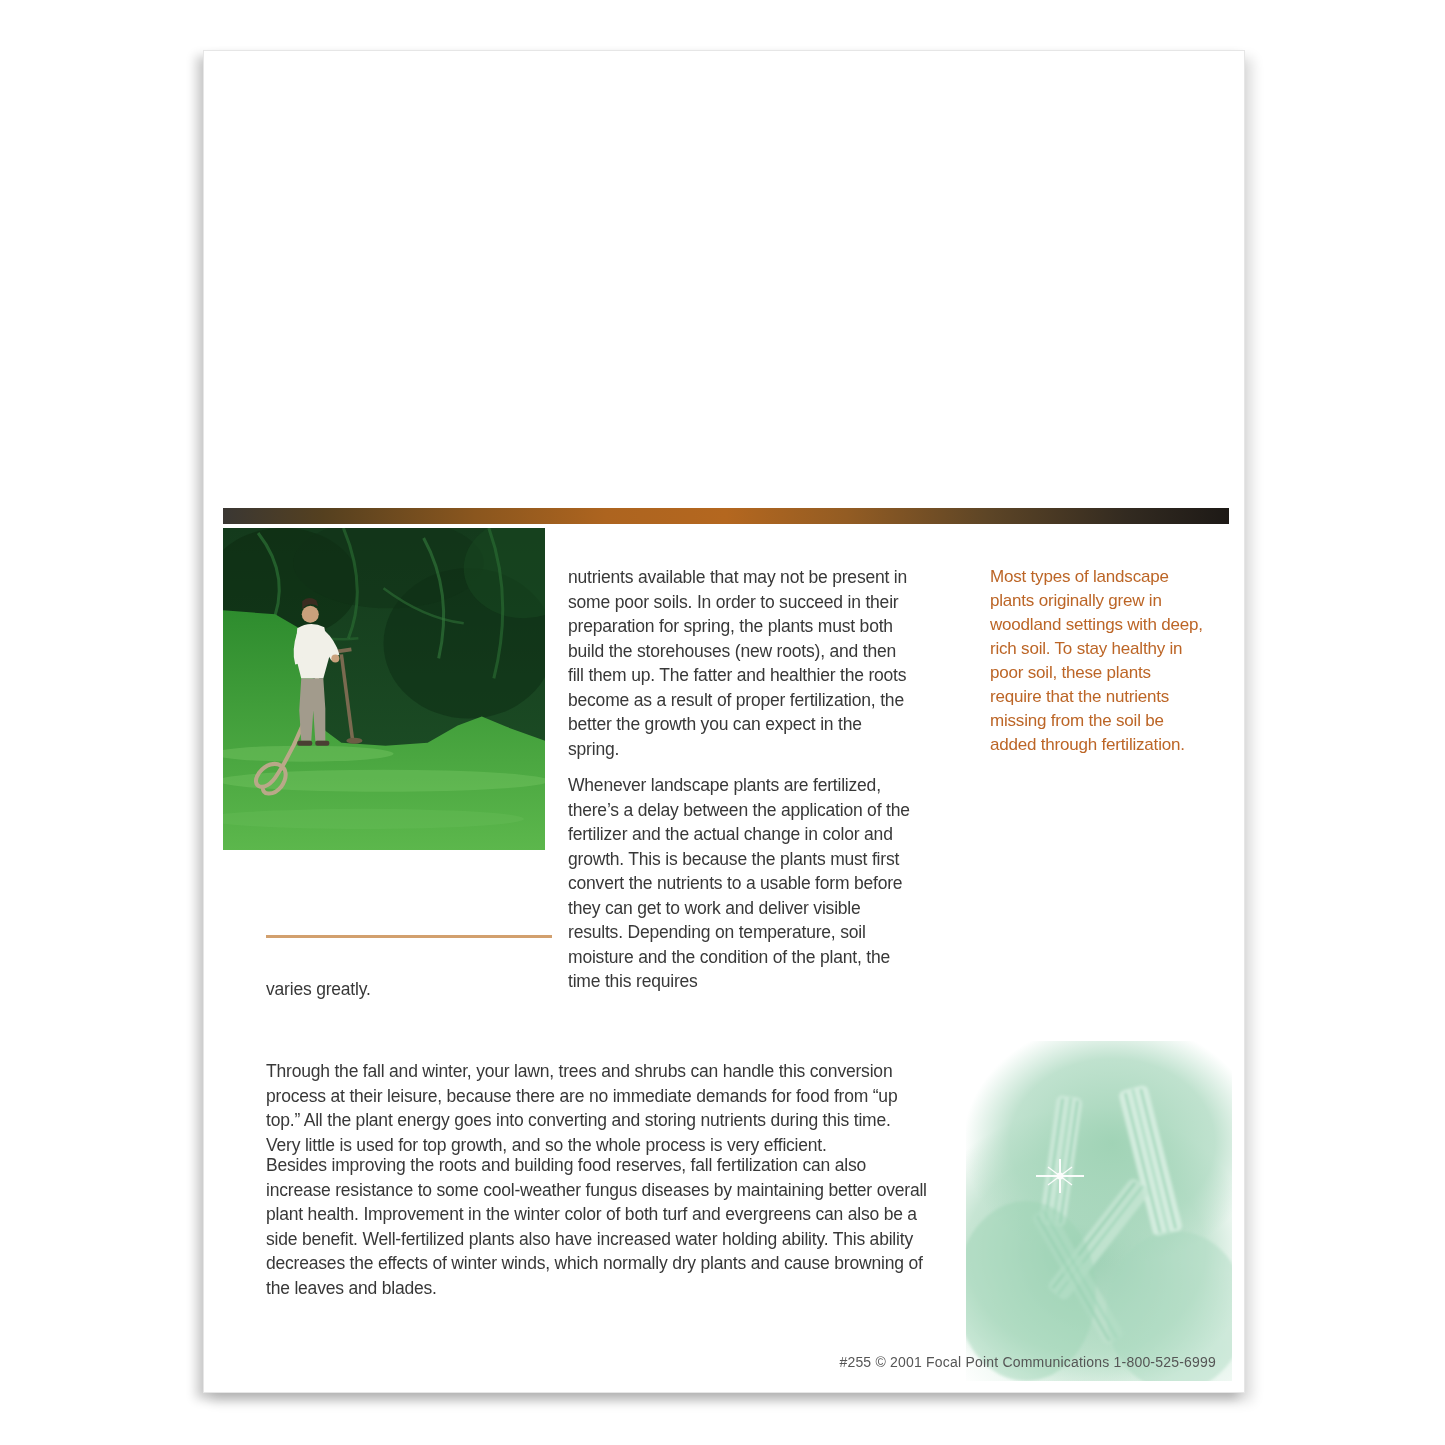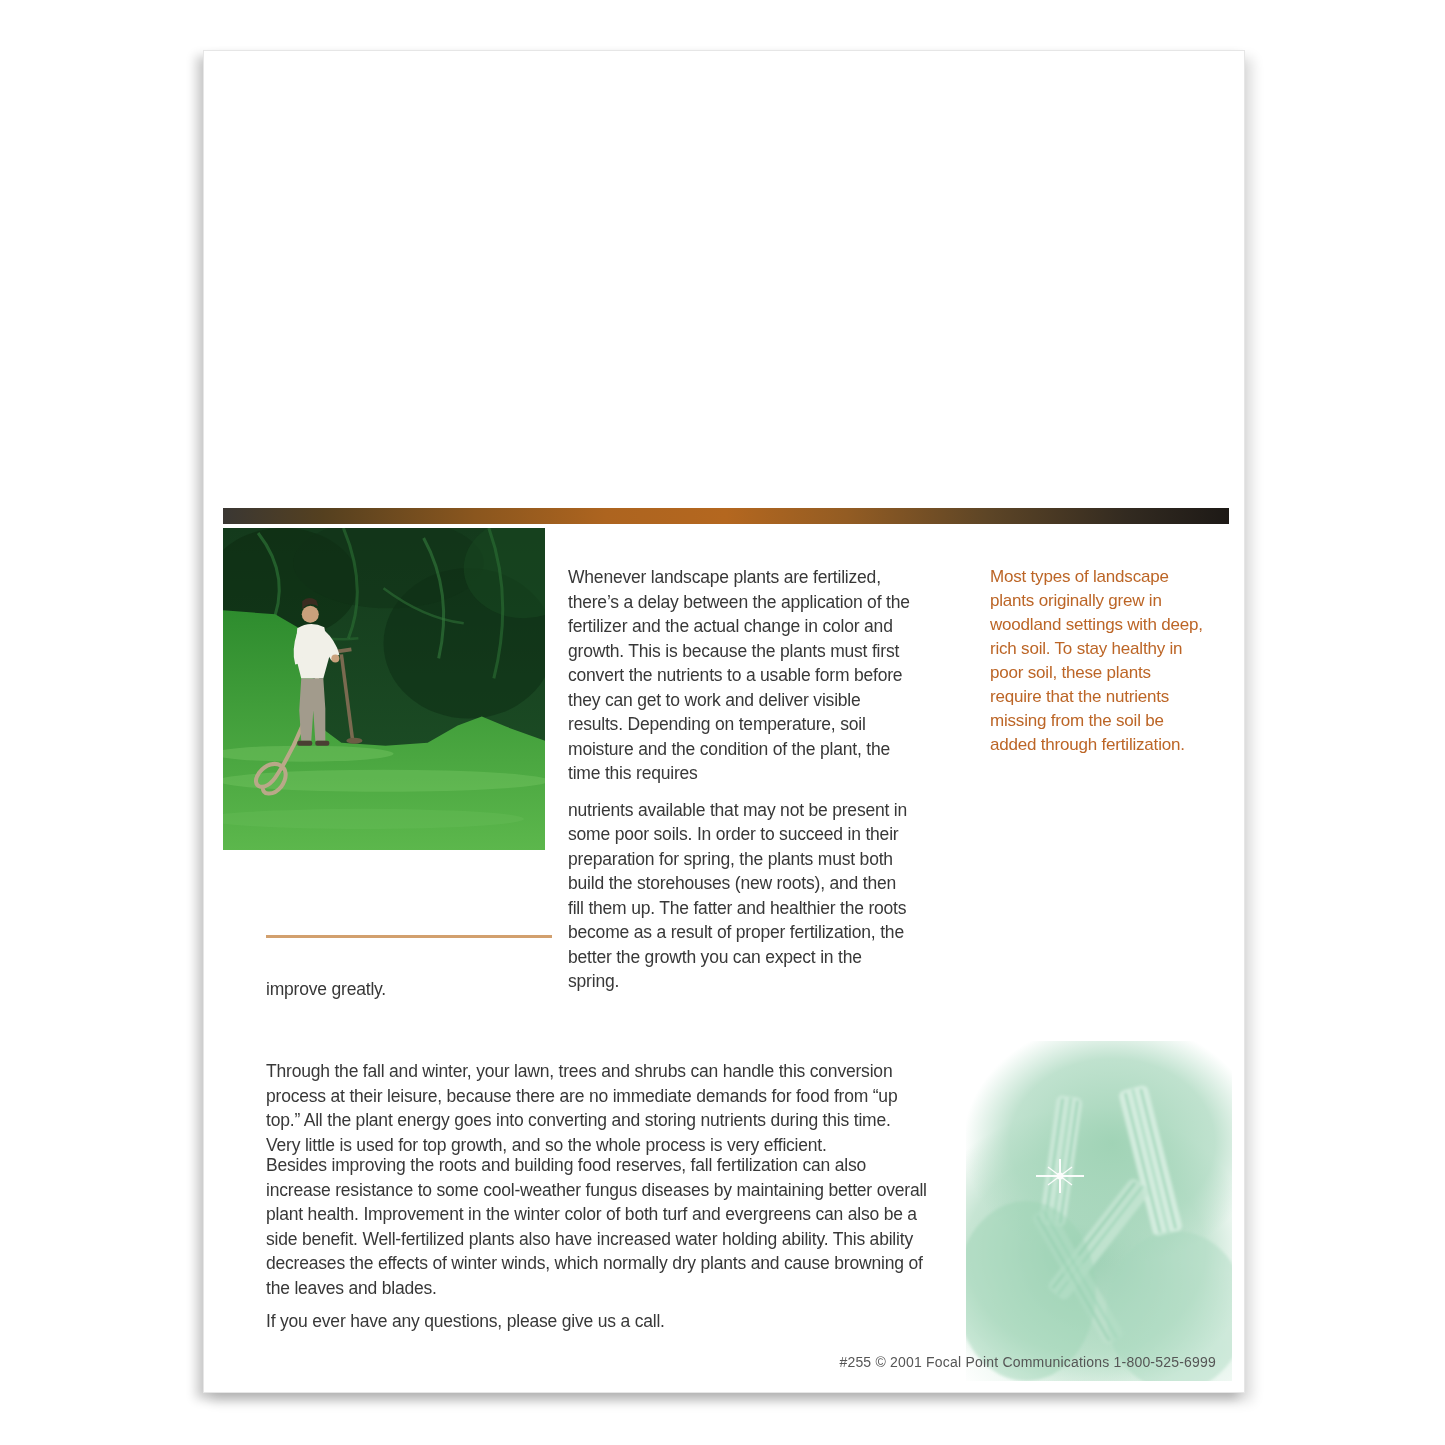--- a/index.html
+++ b/index.html
@@ -85,28 +85,27 @@
           <path d="M78,150 L76,182 L78,212 L88,212 L90,182 L92,212 L102,212 L102,180 L100,150 Z" fill="#a29b8c"></path>
           <rect x="74" y="212" width="15" height="5" rx="2" fill="#4a3f33"></rect>
           <rect x="92" y="212" width="14" height="5" rx="2" fill="#4a3f33"></rect>
         </g>
       </svg>
     </div>
 
     <div class="caption-rule"></div>
 
     <div class="narrow-col body-text">
+      <p>nutrients available that may not be present in some poor soils. In order to succeed in their preparation for spring, the plants must both build the storehouses (new roots), and then fill them up. The fatter and healthier the roots become as a result of proper fertilization, the better the growth you can expect in the spring.</p>
       <p>Whenever landscape plants are fertilized, there’s a delay between the application of the fertilizer and the actual change in color and growth. This is because the plants must first convert the nutrients to a usable form before they can get to work and deliver visible results. Depending on temperature, soil moisture and the condition of the plant, the time this requires</p>
-      <p>nutrients available that may not be present in some poor soils. In order to succeed in their preparation for spring, the plants must both build the storehouses (new roots), and then fill them up. The fatter and healthier the roots become as a result of proper fertilization, the better the growth you can expect in the spring.</p>
     </div>
 
-    <div class="cont-line body-text">improve greatly.</div>
+    <div class="cont-line body-text">varies greatly.</div>
     <div class="wide-p1 body-text">Through the fall and winter, your lawn, trees and shrubs can handle this conversion process at their leisure, because there are no immediate demands for food from “up top.” All the plant energy goes into converting and storing nutrients during this time. Very little is used for top growth, and so the whole process is very efficient.</div>
     <div class="wide-p2 body-text">Besides improving the roots and building food reserves, fall fertilization can also increase resistance to some cool-weather fungus diseases by maintaining better overall plant health. Improvement in the winter color of both turf and evergreens can also be a side benefit. Well-fertilized plants also have increased water holding ability. This ability decreases the effects of winter winds, which normally dry plants and cause browning of the leaves and blades.</div>
-    <div class="wide-p3 body-text">If you ever have any questions, please give us a call.</div>
 
     <div class="sidebar">
       <p>Most types of landscape plants originally grew in woodland settings with deep, rich soil. To stay healthy in poor soil, these plants require that the nutrients missing from the soil be added through fertilization.</p>
     </div>
 
     <div class="green-art">
       <svg viewBox="0 0 266 340">
         <defs>
           <filter id="soft">
               <feGaussianBlur stdDeviation="1.6"></feGaussianBlur>

